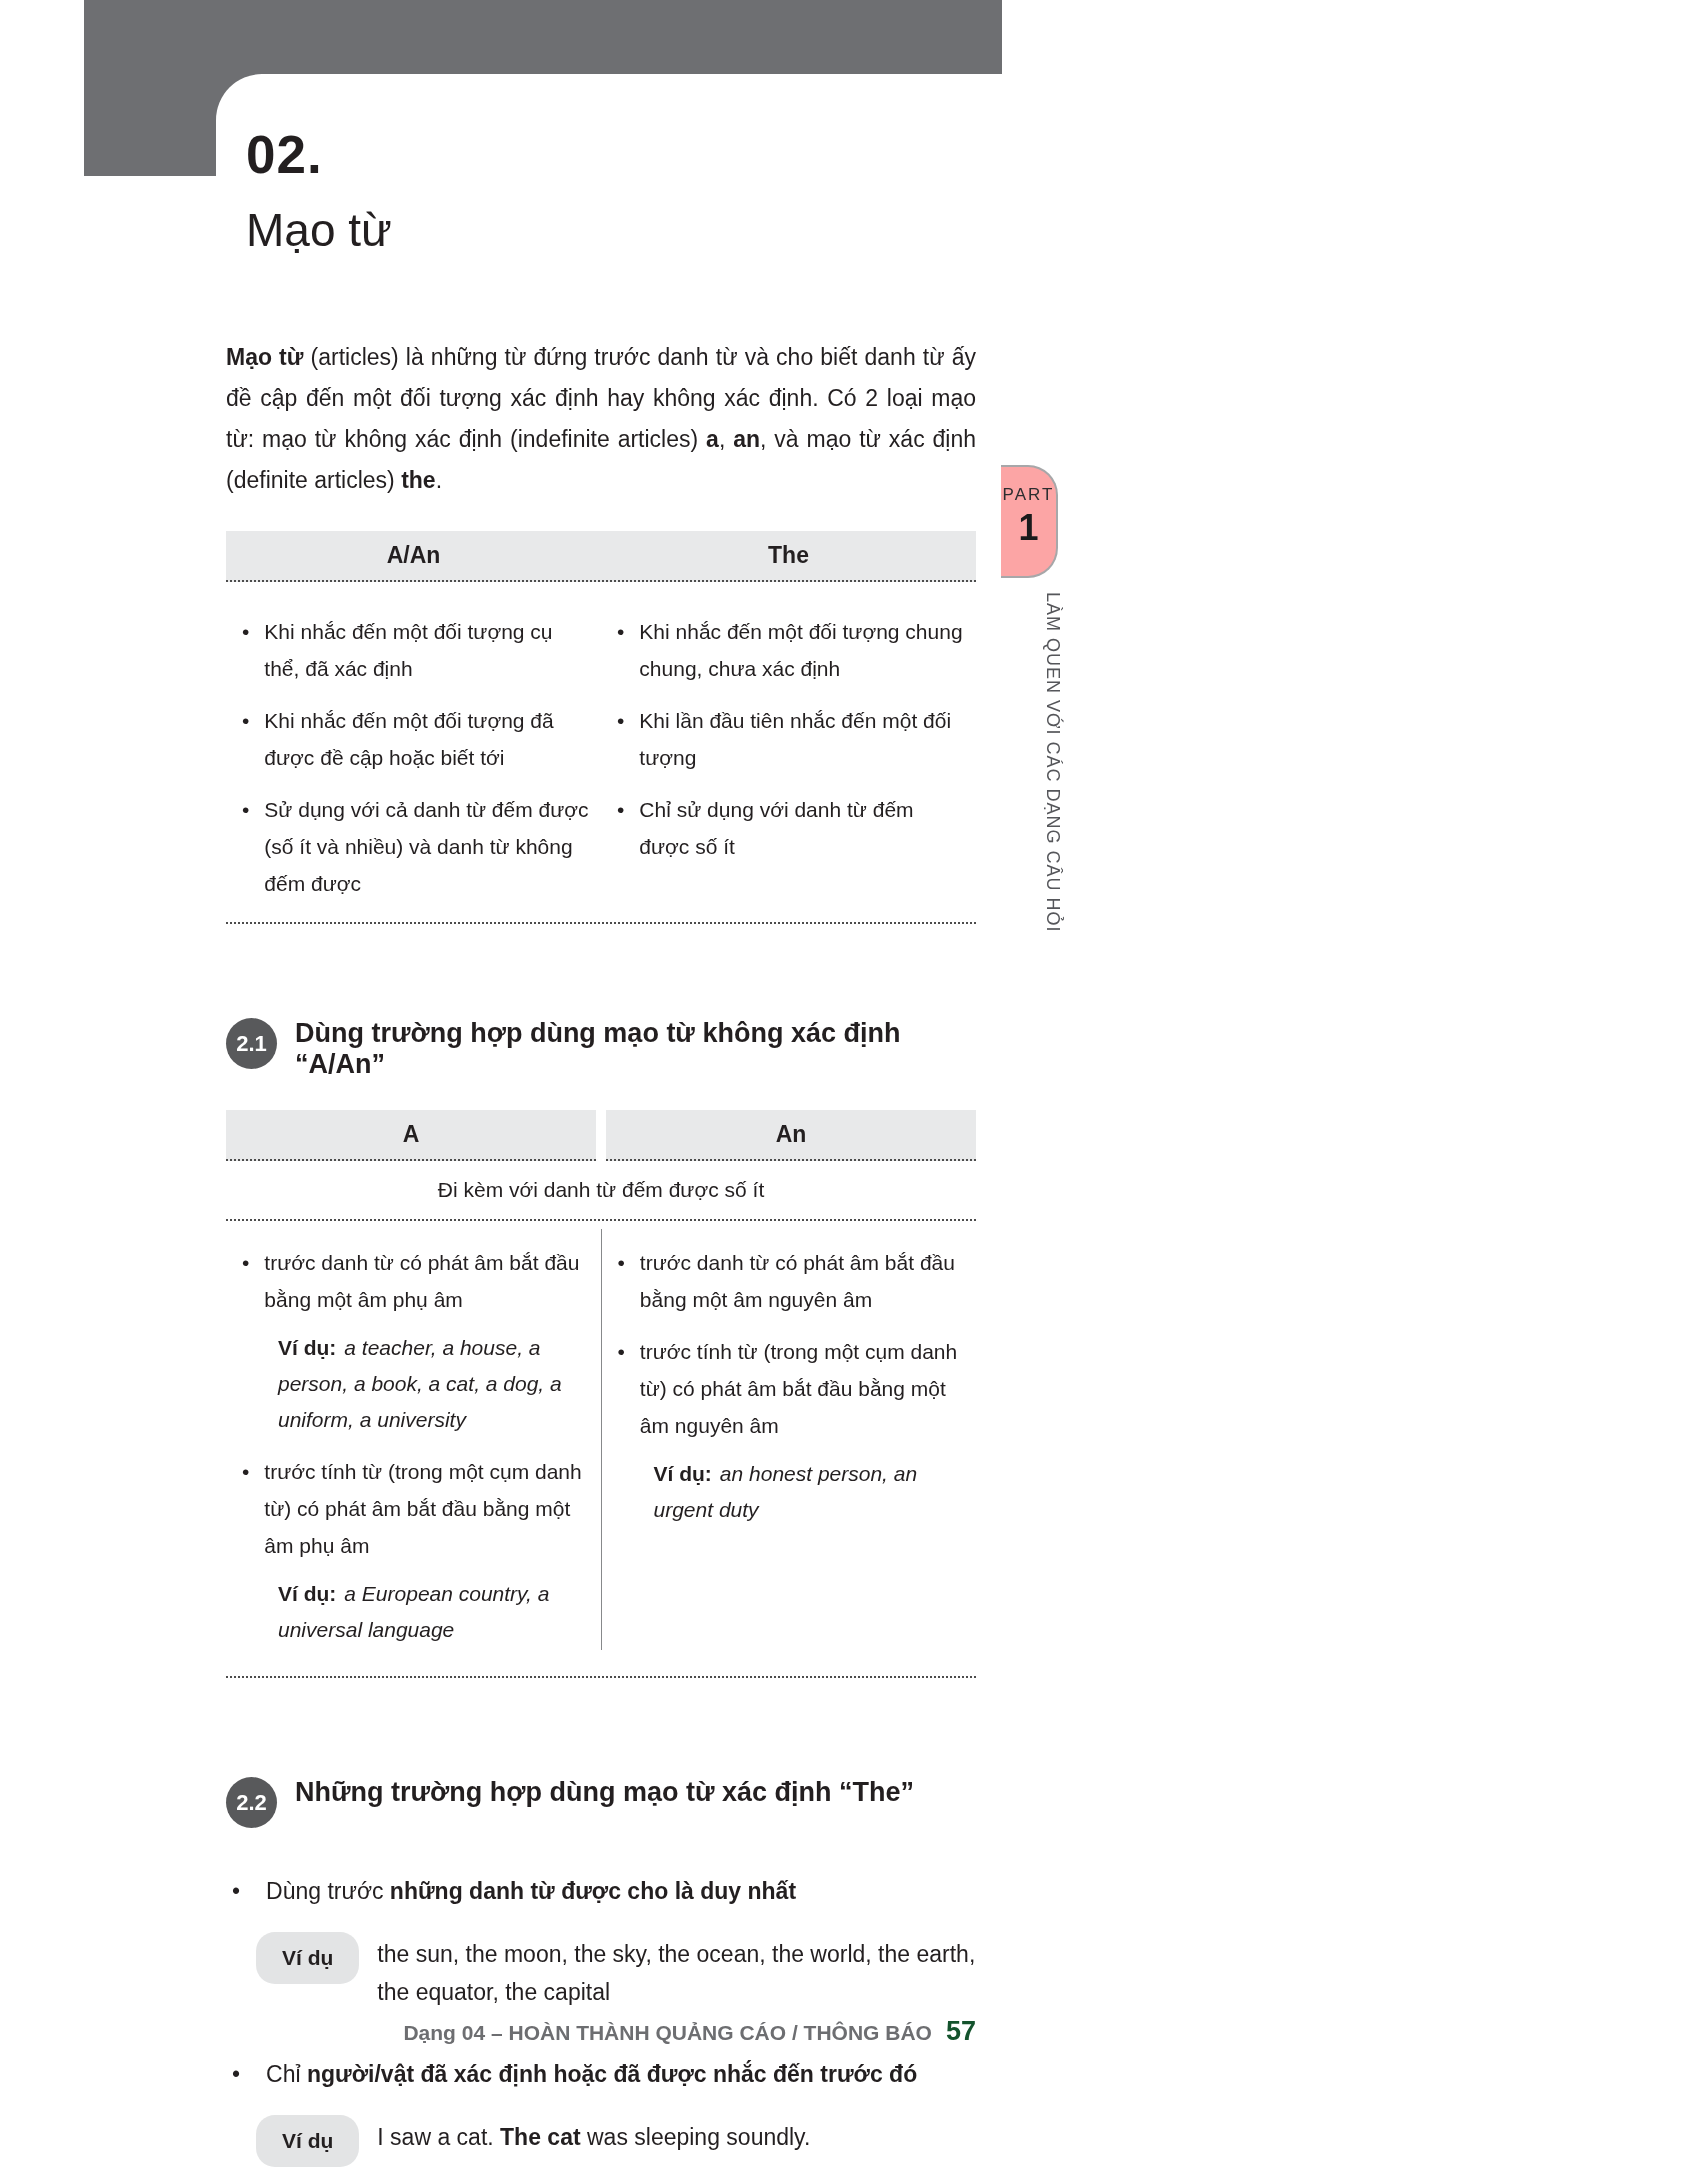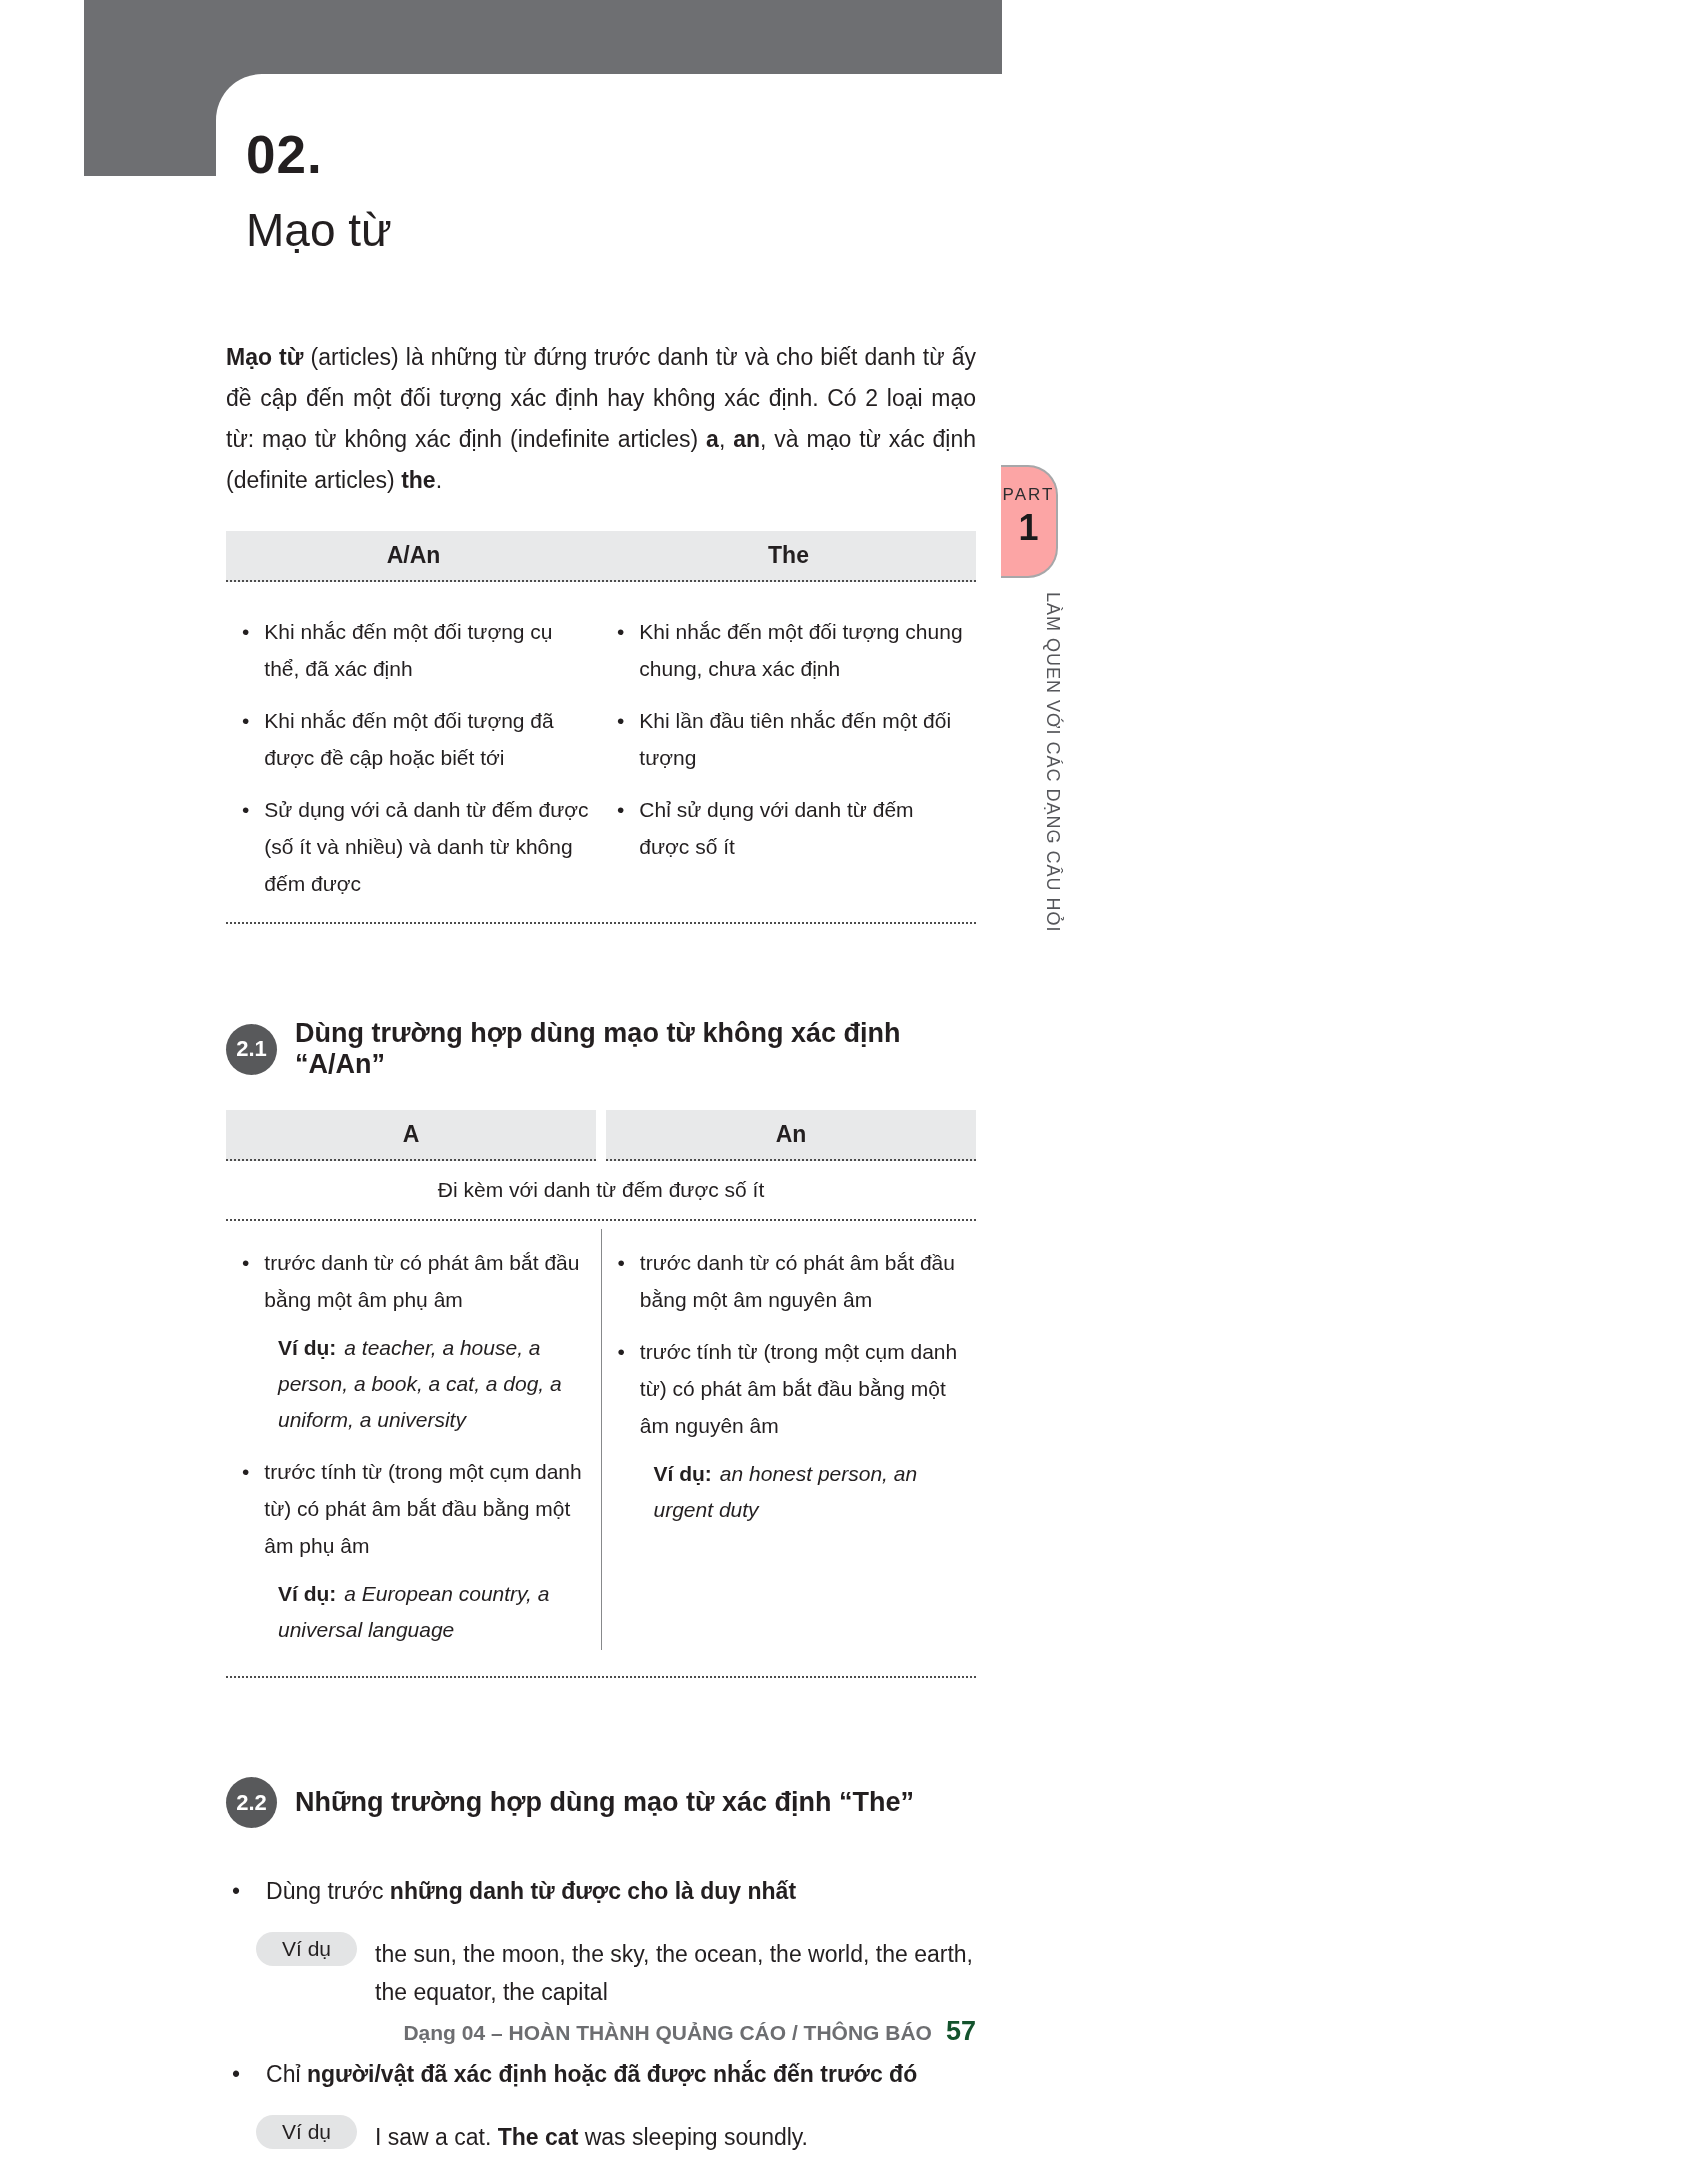--- a/index.html
+++ b/index.html
@@ -39,21 +39,21 @@
   .table1 { margin-top: 30px; }
   .t1-header { display: flex; background: #e8e9ea; border-bottom: 2px dotted #4c4c4c; }
   .t1-hcell { flex: 1; text-align: center; font-weight: 700; font-size: 23px; padding: 11px 0; }
   .t1-body { display: flex; border-bottom: 2px dotted #4c4c4c; padding: 16px 0 20px; }
   .t1-col { flex: 1; padding: 0 12px 0 16px; }
 
   .li { display: flex; gap: 15px; margin-top: 15px; font-size: 21px; line-height: 37px; }
   .li::before { content: "•"; flex: 0 0 auto; }
 
   
-  .sec { display: flex; align-items: center; gap: 18px; }
+  .sec { display: flex; align-items: flex-start; gap: 18px; }
   .sec-21 { margin-top: 94px; }
   .sec-22 { margin-top: 99px; }
   .badge {
     width: 51px; height: 51px; border-radius: 50%; background: #58595b; color: #ffffff;
     font-weight: 700; font-size: 22px; display: flex; align-items: center; justify-content: center;
     flex: 0 0 auto;
   }
   .sec h2 { font-size: 27px; font-weight: 700; }
 
   
@@ -66,21 +66,21 @@
   .t2-left { border-right: 1.5px solid #87898b; }
   .ex { font-size: 21px; line-height: 36px; margin: 12px 0 2px 36px; }
   .ex b { font-weight: 700; margin-right: 8px; }
   .ex i { font-style: italic; }
 
   
   .b22 { display: flex; gap: 26px; margin: 44px 0 0 6px; font-size: 23px; line-height: 38px; }
   .b22::before { content: "•"; flex: 0 0 auto; }
   .b22 b { font-weight: 700; }
   .ex22 { display: flex; gap: 18px; margin: 22px 0 0 30px; align-items: flex-start; }
-  .pill { background: #e3e4e5; border-radius: 19px; padding: 5px 26px; font-weight: 400; font-size: 21px; flex: 0 0 auto; }
+  .pill { background: #e3e4e5; border-radius: 19px; padding: 14px 26px; font-weight: 700; font-size: 21px; flex: 0 0 auto; }
   .ex22-text { font-size: 23px; line-height: 38px; padding-top: 3px; max-width: 639px; }
   .ex22-text b { font-weight: 700; margin-top: 9px; }
 
   
   .footer {
     position: absolute; left: 226px; top: 2016px; width: 750px;
     display: flex; justify-content: flex-end; align-items: baseline; gap: 14px;
   }
   .footer-text { color: #6d6e71; font-weight: 700; font-size: 21px; }
   .page-num { font-weight: 700; font-size: 27px; color: #14532d; }

